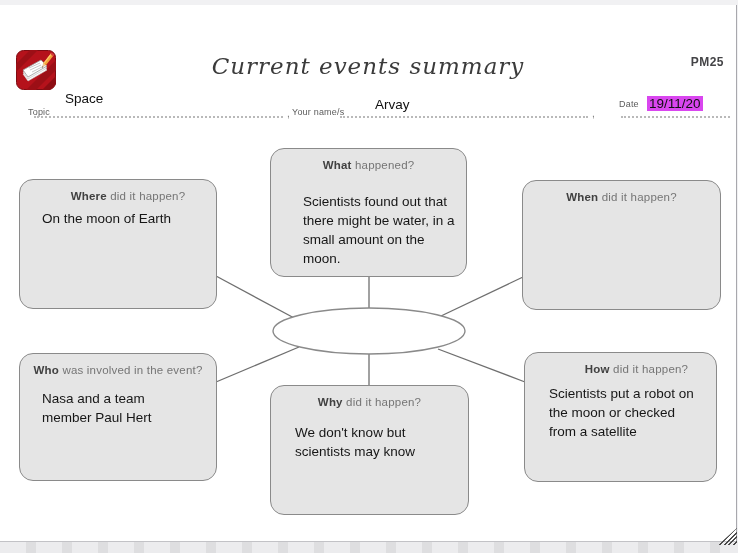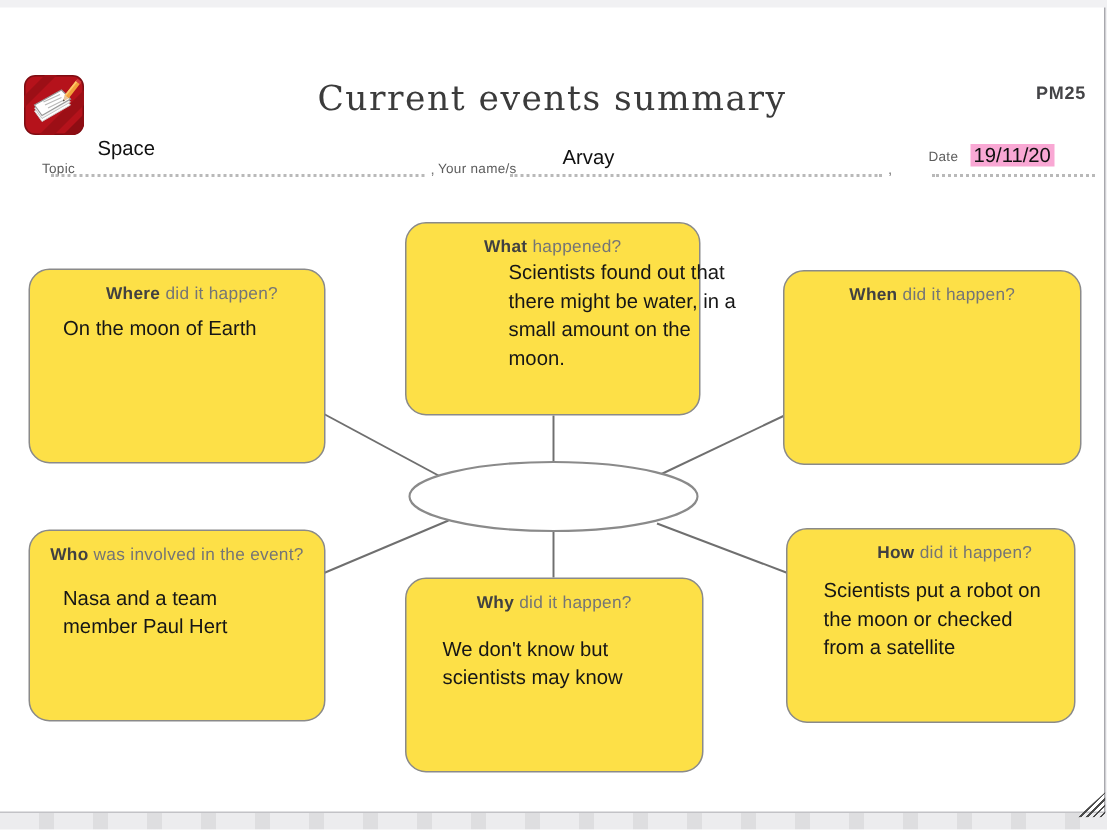--- a/index.html
+++ b/index.html
@@ -21,21 +21,21 @@
     background:repeating-linear-gradient(90deg,#ececee 0 26px,#dedee0 26px 36px);
   }
   
   .logo{
     position:absolute;left:16px;top:45px;width:40px;height:40px;
   }
   .title{
     position:absolute;left:0;top:48px;width:736px;
     text-align:center;
     font-family:"DejaVu Serif", serif;
-    font-size:23px;letter-spacing:1px;color:#3b3b3b;
+    font-size:23px;letter-spacing:1px;color:#3b3b3b;font-style:italic;
   }
   .code{
     position:absolute;right:12px;top:50px;
     font-weight:bold;font-size:12px;letter-spacing:0.5px;color:#444447;
   }
   
   .field-label{
     position:absolute;font-size:9px;color:#5c5c5c;letter-spacing:0.2px;
   }
   .field-line{
@@ -43,40 +43,40 @@
   }
   .field-value{
     position:absolute;font-size:13.5px;color:#101010;
   }
   .field-sep{
     position:absolute;font-size:10px;color:#777;
   }
   
   .connectors{position:absolute;left:0;top:0;width:738px;height:553px;}
   .qbox{
-    position:absolute;background:#fde047;
+    position:absolute;background:#e5e5e5;
     border:1.5px solid #8a8a8a;border-radius:14px;
     box-sizing:border-box;z-index:2;
   }
   .qbox-header{
     margin-top:10px;text-align:center;
     font-size:11.5px;letter-spacing:0.2px;color:#757575;
   }
   .qbox-header .kw{font-weight:bold;color:#414141;}
   .qbox-answer{
     position:absolute;font-size:13.5px;line-height:1.4;color:#161616;
   }
   #box-where{left:19px;top:174px;width:198px;height:130px;padding-left:20px;}
   #box-what{left:270px;top:143px;width:197px;height:129px;}
   #box-when{left:522px;top:175px;width:199px;height:130px;}
   #box-who{left:19px;top:348px;width:198px;height:128px;}
   #box-why{left:270px;top:380px;width:199px;height:130px;}
   #box-how{left:524px;top:347px;width:193px;height:130px;padding-left:32px;}
   #ans-where{left:22px;top:30px;width:170px;}
-  #ans-what{left:32px;top:24px;width:155px;margin-left:36px;}
+  #ans-what{left:32px;top:44px;width:155px;}
   #ans-when{left:21px;top:26px;width:175px;}
   #ans-who{left:22px;top:36px;width:140px;}
   #ans-why{left:24px;top:38px;width:148px;}
   #ans-how{left:24px;top:32px;width:150px;}
   
   .resize-grip{
     position:absolute;left:718px;top:528px;width:19px;height:17px;
     background:repeating-linear-gradient(-45deg,transparent 0 2px,#4a4a4a 2px 3.2px);
     clip-path:polygon(100% 0,100% 100%,0 100%);
   }
@@ -117,21 +117,21 @@
     <span class="field-value" style="left:65px;top:86px;">Space</span>
     <span class="field-sep" style="left:287px;top:103px;">,</span>
 
     <span class="field-label" style="left:292px;top:102px;">Your name/s</span>
     <div class="field-line" style="left:340px;top:110px;width:248px;"></div>
     <span class="field-value" style="left:375px;top:92px;">Arvay</span>
     <span class="field-sep" style="left:592px;top:103px;">,</span>
 
     <span class="field-label" style="left:599px;top:94px;margin-left:20px;">Date</span>
     <div class="field-line" style="left:621px;top:110px;width:109px;"></div>
-    <span class="field-value" style="left:647px;top:91px;background:#f9a8d4;padding:0 2px;text-align:right;">19/11/20</span>
+    <span class="field-value" style="left:647px;top:91px;background:#d946ef;padding:0 2px;text-align:right;">19/11/20</span>
 
     <svg class="connectors" viewBox="0 0 738 553">
       <line x1="369" y1="272" x2="369" y2="304" stroke="#6f6f6f" stroke-width="1.3"></line>
       <line x1="369" y1="348" x2="369" y2="380" stroke="#6f6f6f" stroke-width="1.3"></line>
       <line x1="216" y1="271" x2="296" y2="314" stroke="#6f6f6f" stroke-width="1.3"></line>
       <line x1="216" y1="377" x2="299" y2="342" stroke="#6f6f6f" stroke-width="1.3"></line>
       <line x1="523" y1="272" x2="441" y2="311" stroke="#6f6f6f" stroke-width="1.3"></line>
       <line x1="525" y1="377" x2="438" y2="344" stroke="#6f6f6f" stroke-width="1.3"></line>
       <ellipse cx="369" cy="326" rx="96" ry="23" fill="#ffffff" stroke="#8a8a8a" stroke-width="1.4"></ellipse>
     </svg>

